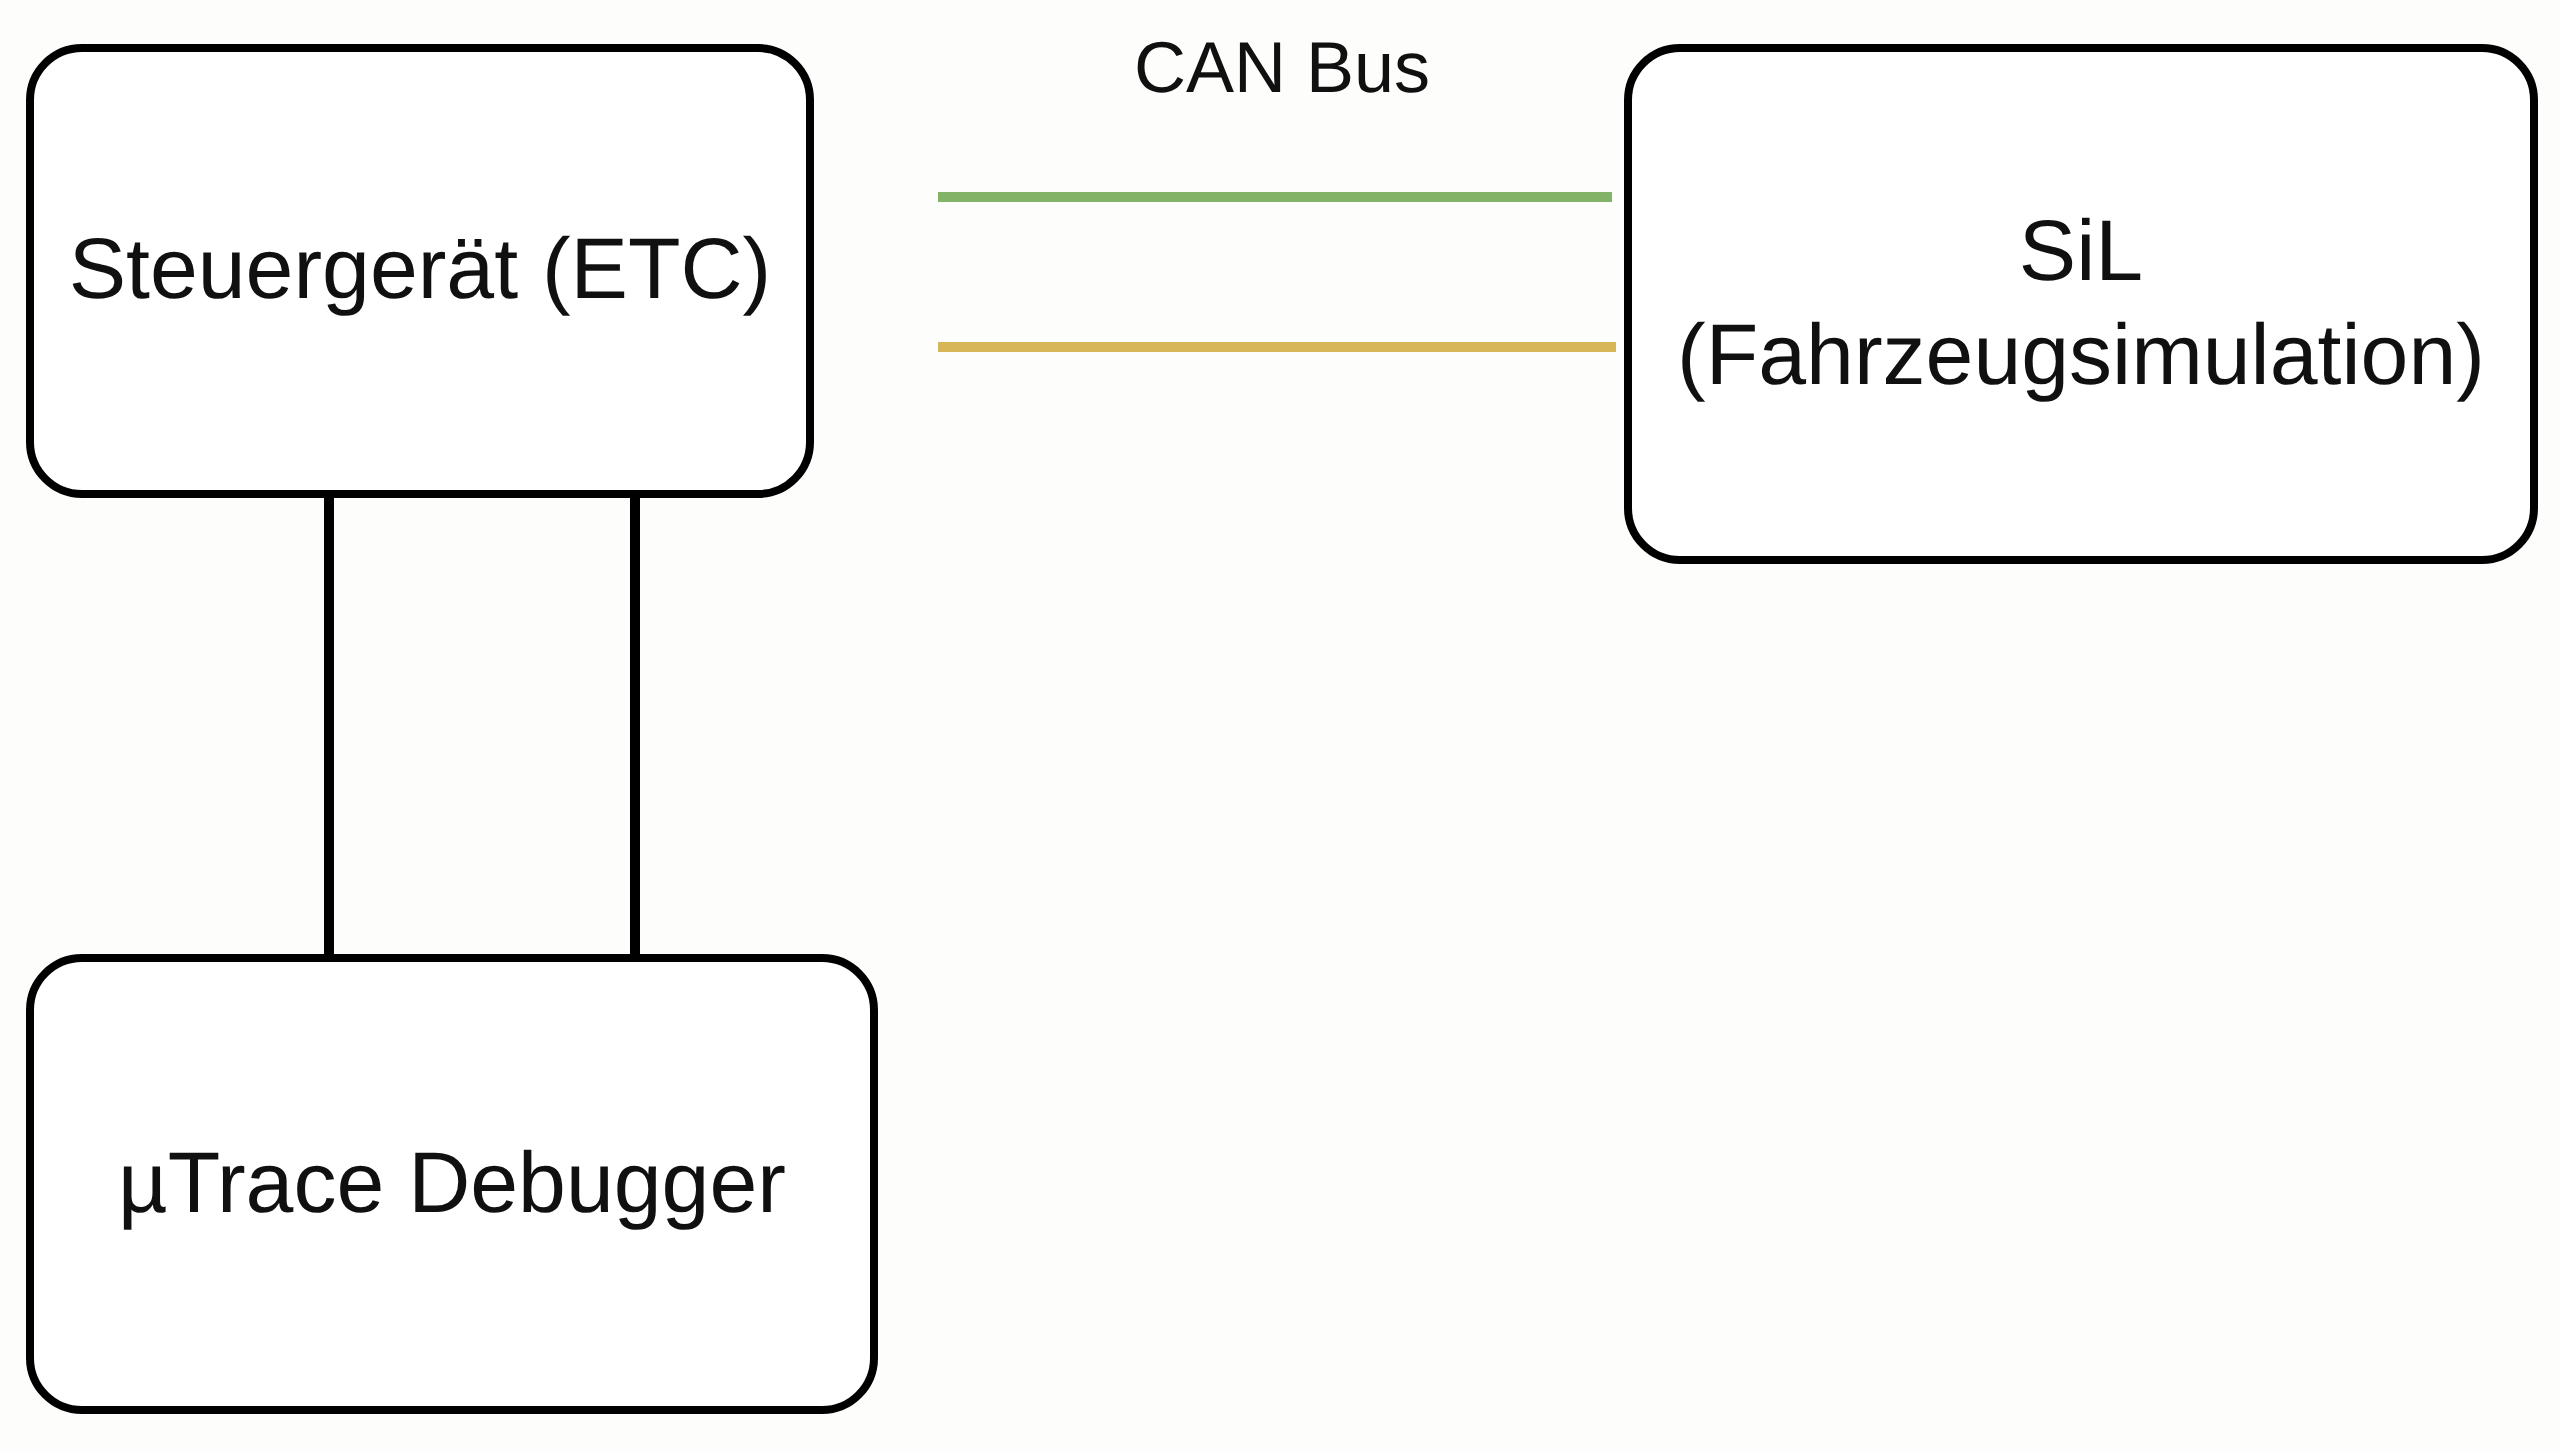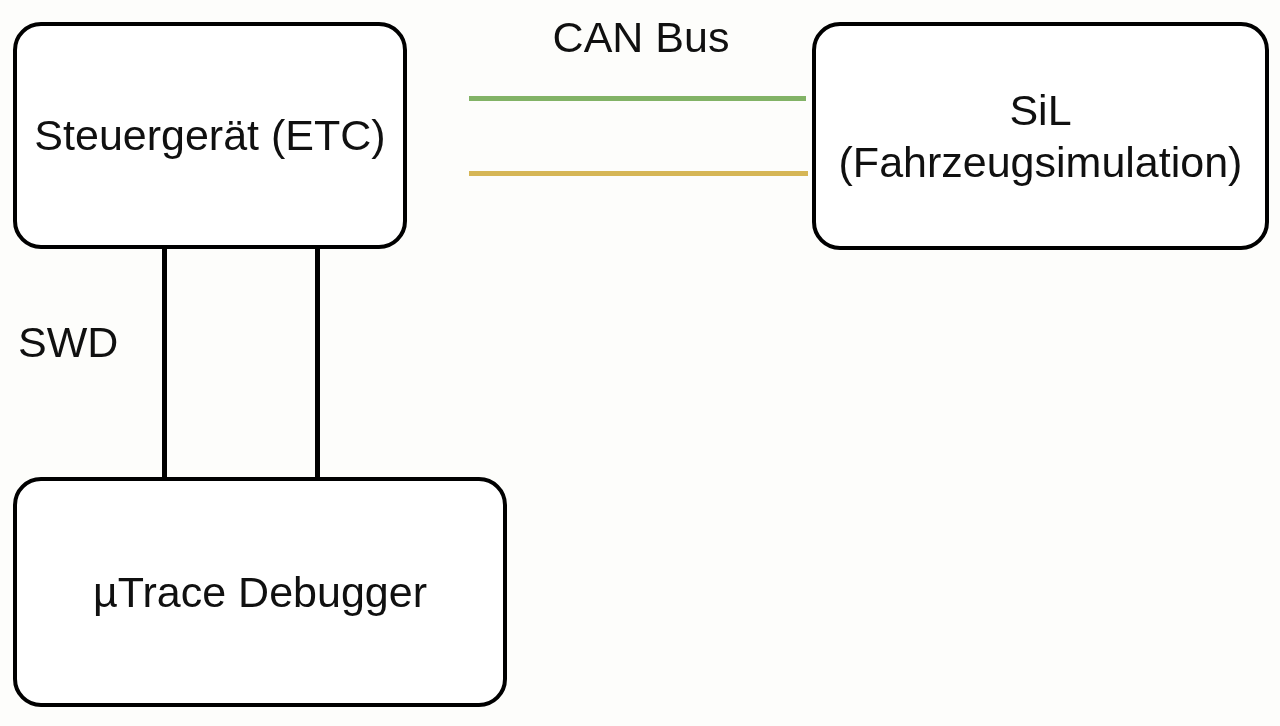--- a/index.html
+++ b/index.html
@@ -31,36 +31,36 @@
   }
   .node-label {
     font-size: 43px;
     line-height: 1.22;
     color: #101010;
     white-space: pre-line;
     letter-spacing: 0px;
   }
 
   .node-ecu      { left: 13px;  top: 22px;  width: 394px; height: 227px; }
-  .node-sil      { left: 812px; top: 22px;  width: 457px; height: 228px; }
-  .node-debugger { left: 13px;  top: 477px; width: 494px; height: 230px; }
+  .node-sil      { left: 812px; top: 22px;  width: 457px; height: 260px; }
+  .node-debugger { left: 13px;  top: 477px; width: 426px; height: 230px; }
 
   .edge { position: absolute; }
   .edge-h { height: 5px; }
   .edge-v { width: 5px; }
 
   .edge-can-green  { left: 469px; top: 96px;  width: 337px; }
   .edge-can-yellow { left: 469px; top: 171px; width: 339px; }
   .edge-swd-left   { left: 162px; top: 248px; height: 230px; }
   .edge-swd-right  { left: 315px; top: 248px; height: 230px; }
 
   .edge-label {
     position: absolute;
     color: #101010;
-    font-size: 43px;
+    font-size: 36px;
     line-height: 1.2;
     white-space: nowrap;
   }
   .label-can {
     left: 470px;
     top: 12px;
     width: 342px;
     text-align: center;
   }
   .label-swd {
@@ -89,15 +89,14 @@
   <div class="edge edge-h edge-can-green" style="background-color: rgb(130, 179, 102);"></div>
 
   <div class="edge edge-h edge-can-yellow" style="background-color: rgb(214, 182, 86);"></div>
 
   <div class="edge edge-v edge-swd-left" style="background-color: rgb(0, 0, 0);"></div>
 
   <div class="edge edge-v edge-swd-right" style="background-color: rgb(0, 0, 0);"></div>
 
   <div class="edge-label label-can">CAN Bus</div>
 
-  <div class="edge-label label-swd">SWD</div>
 
 </div>
 
 </body></html>

